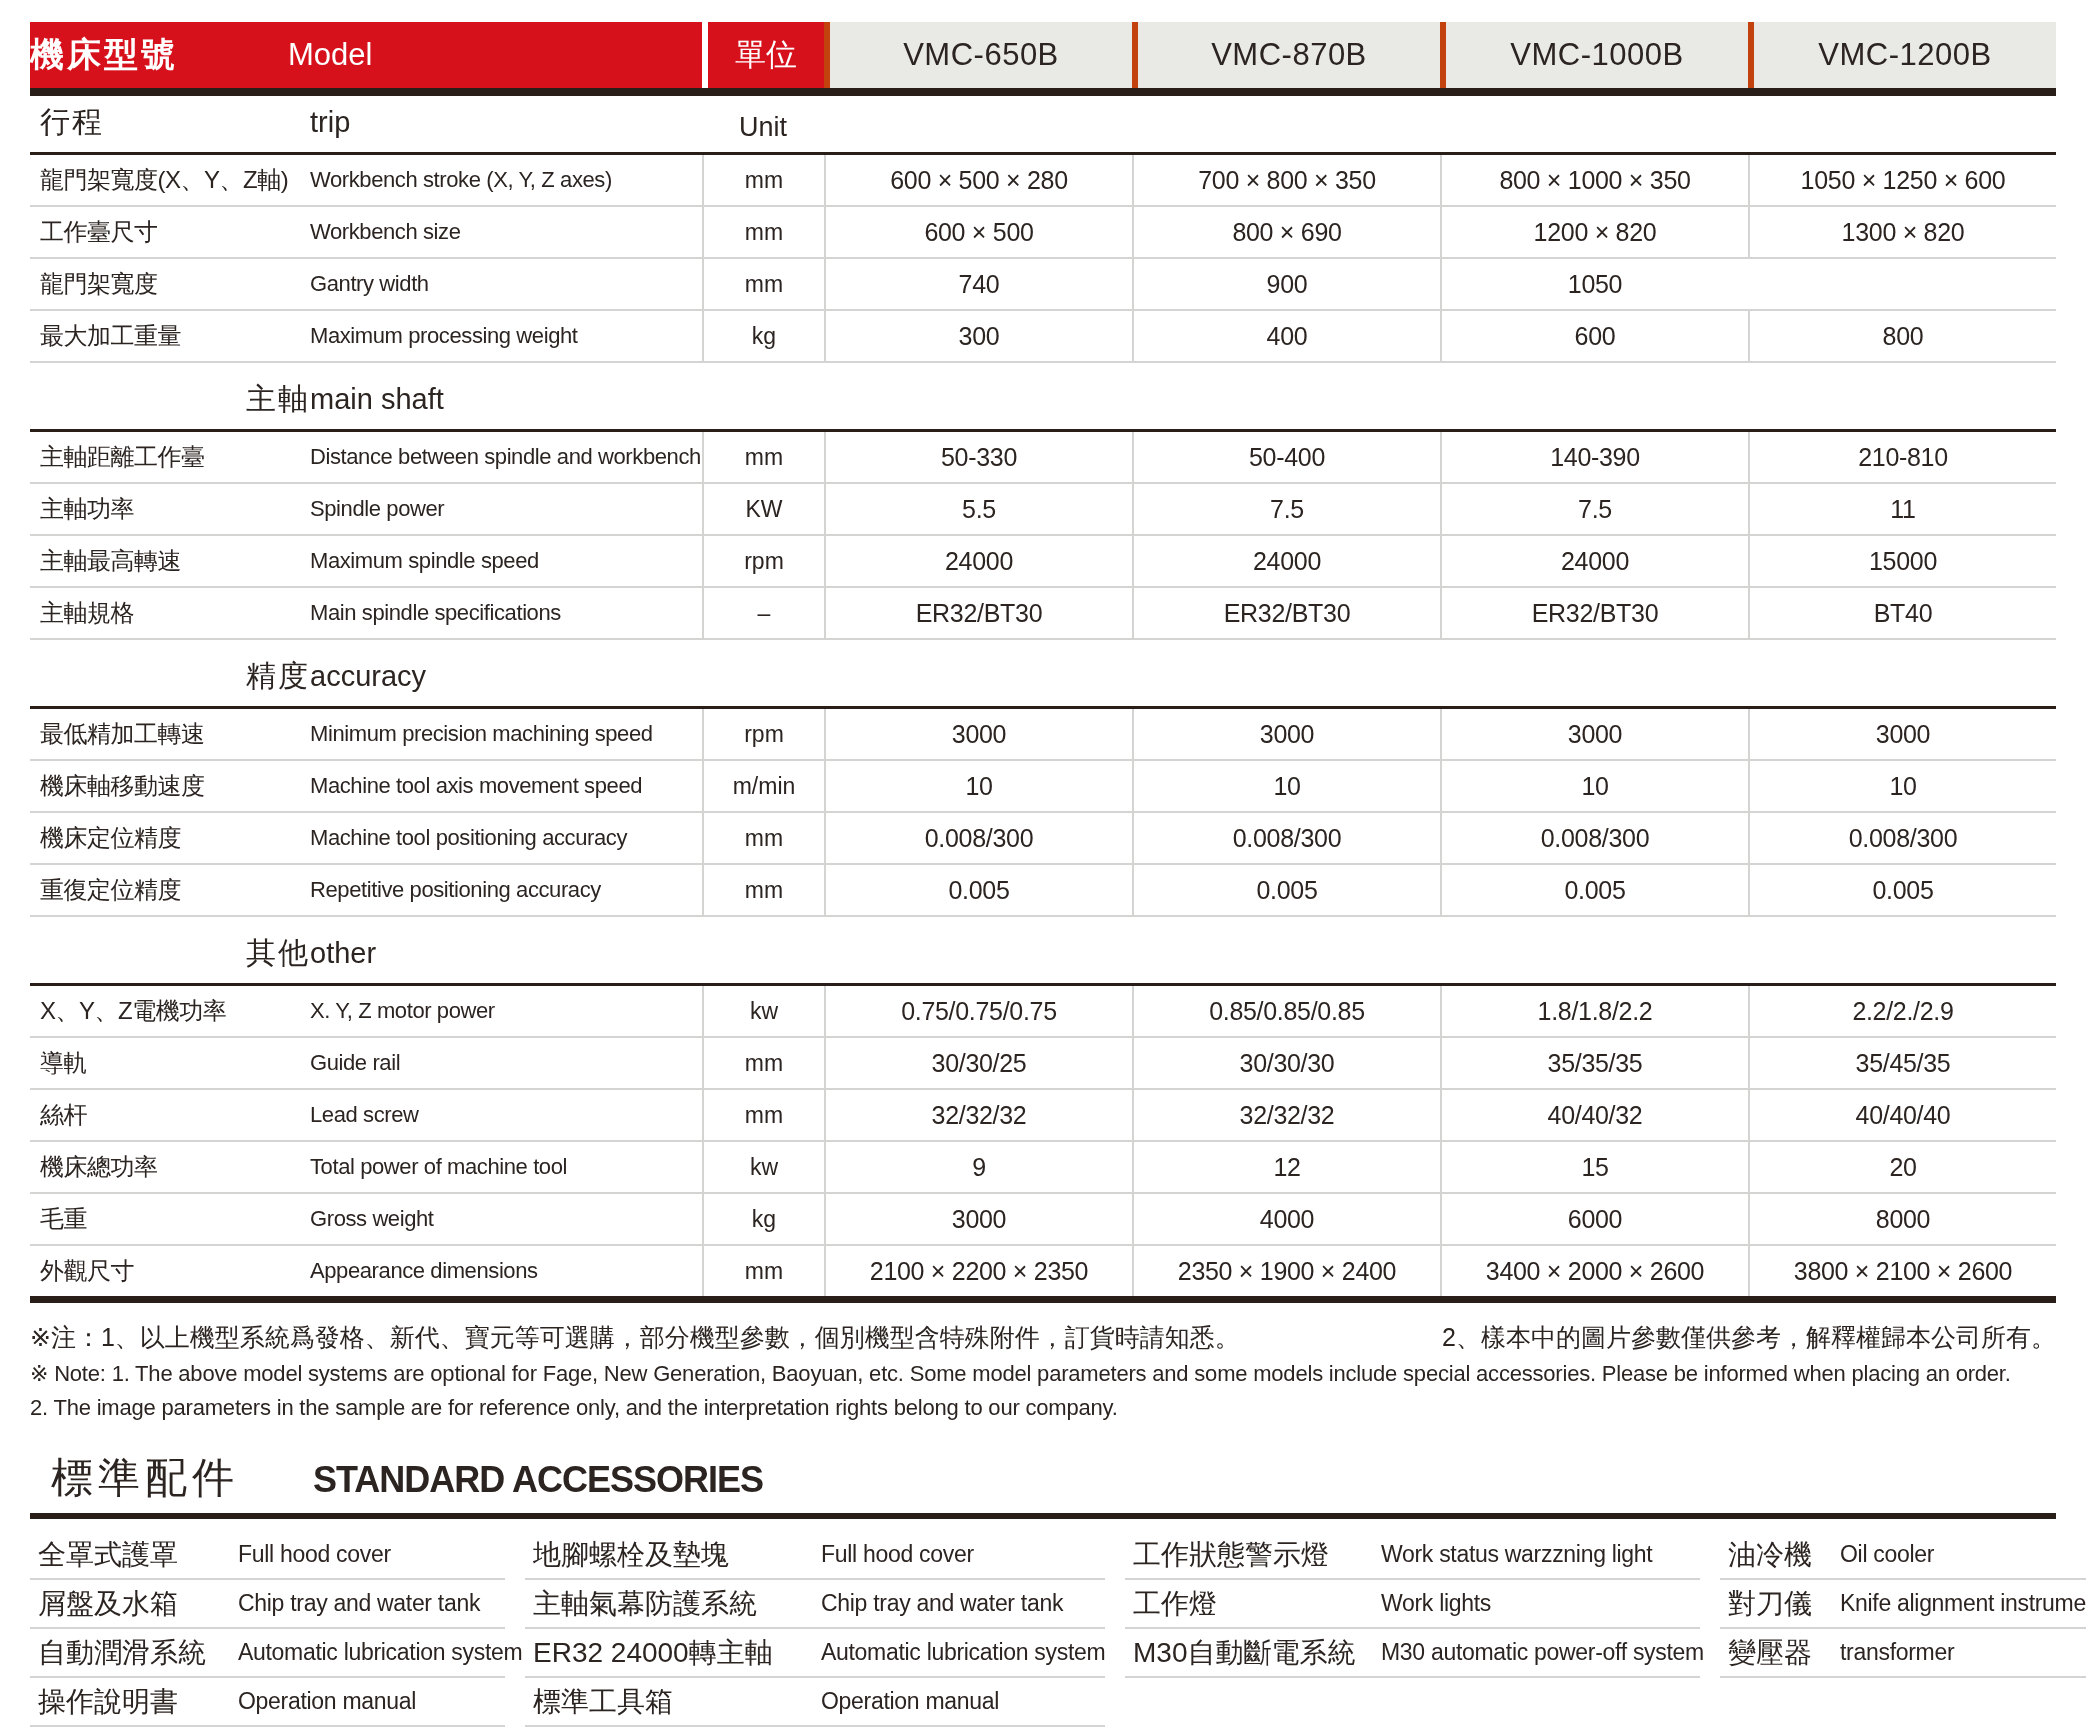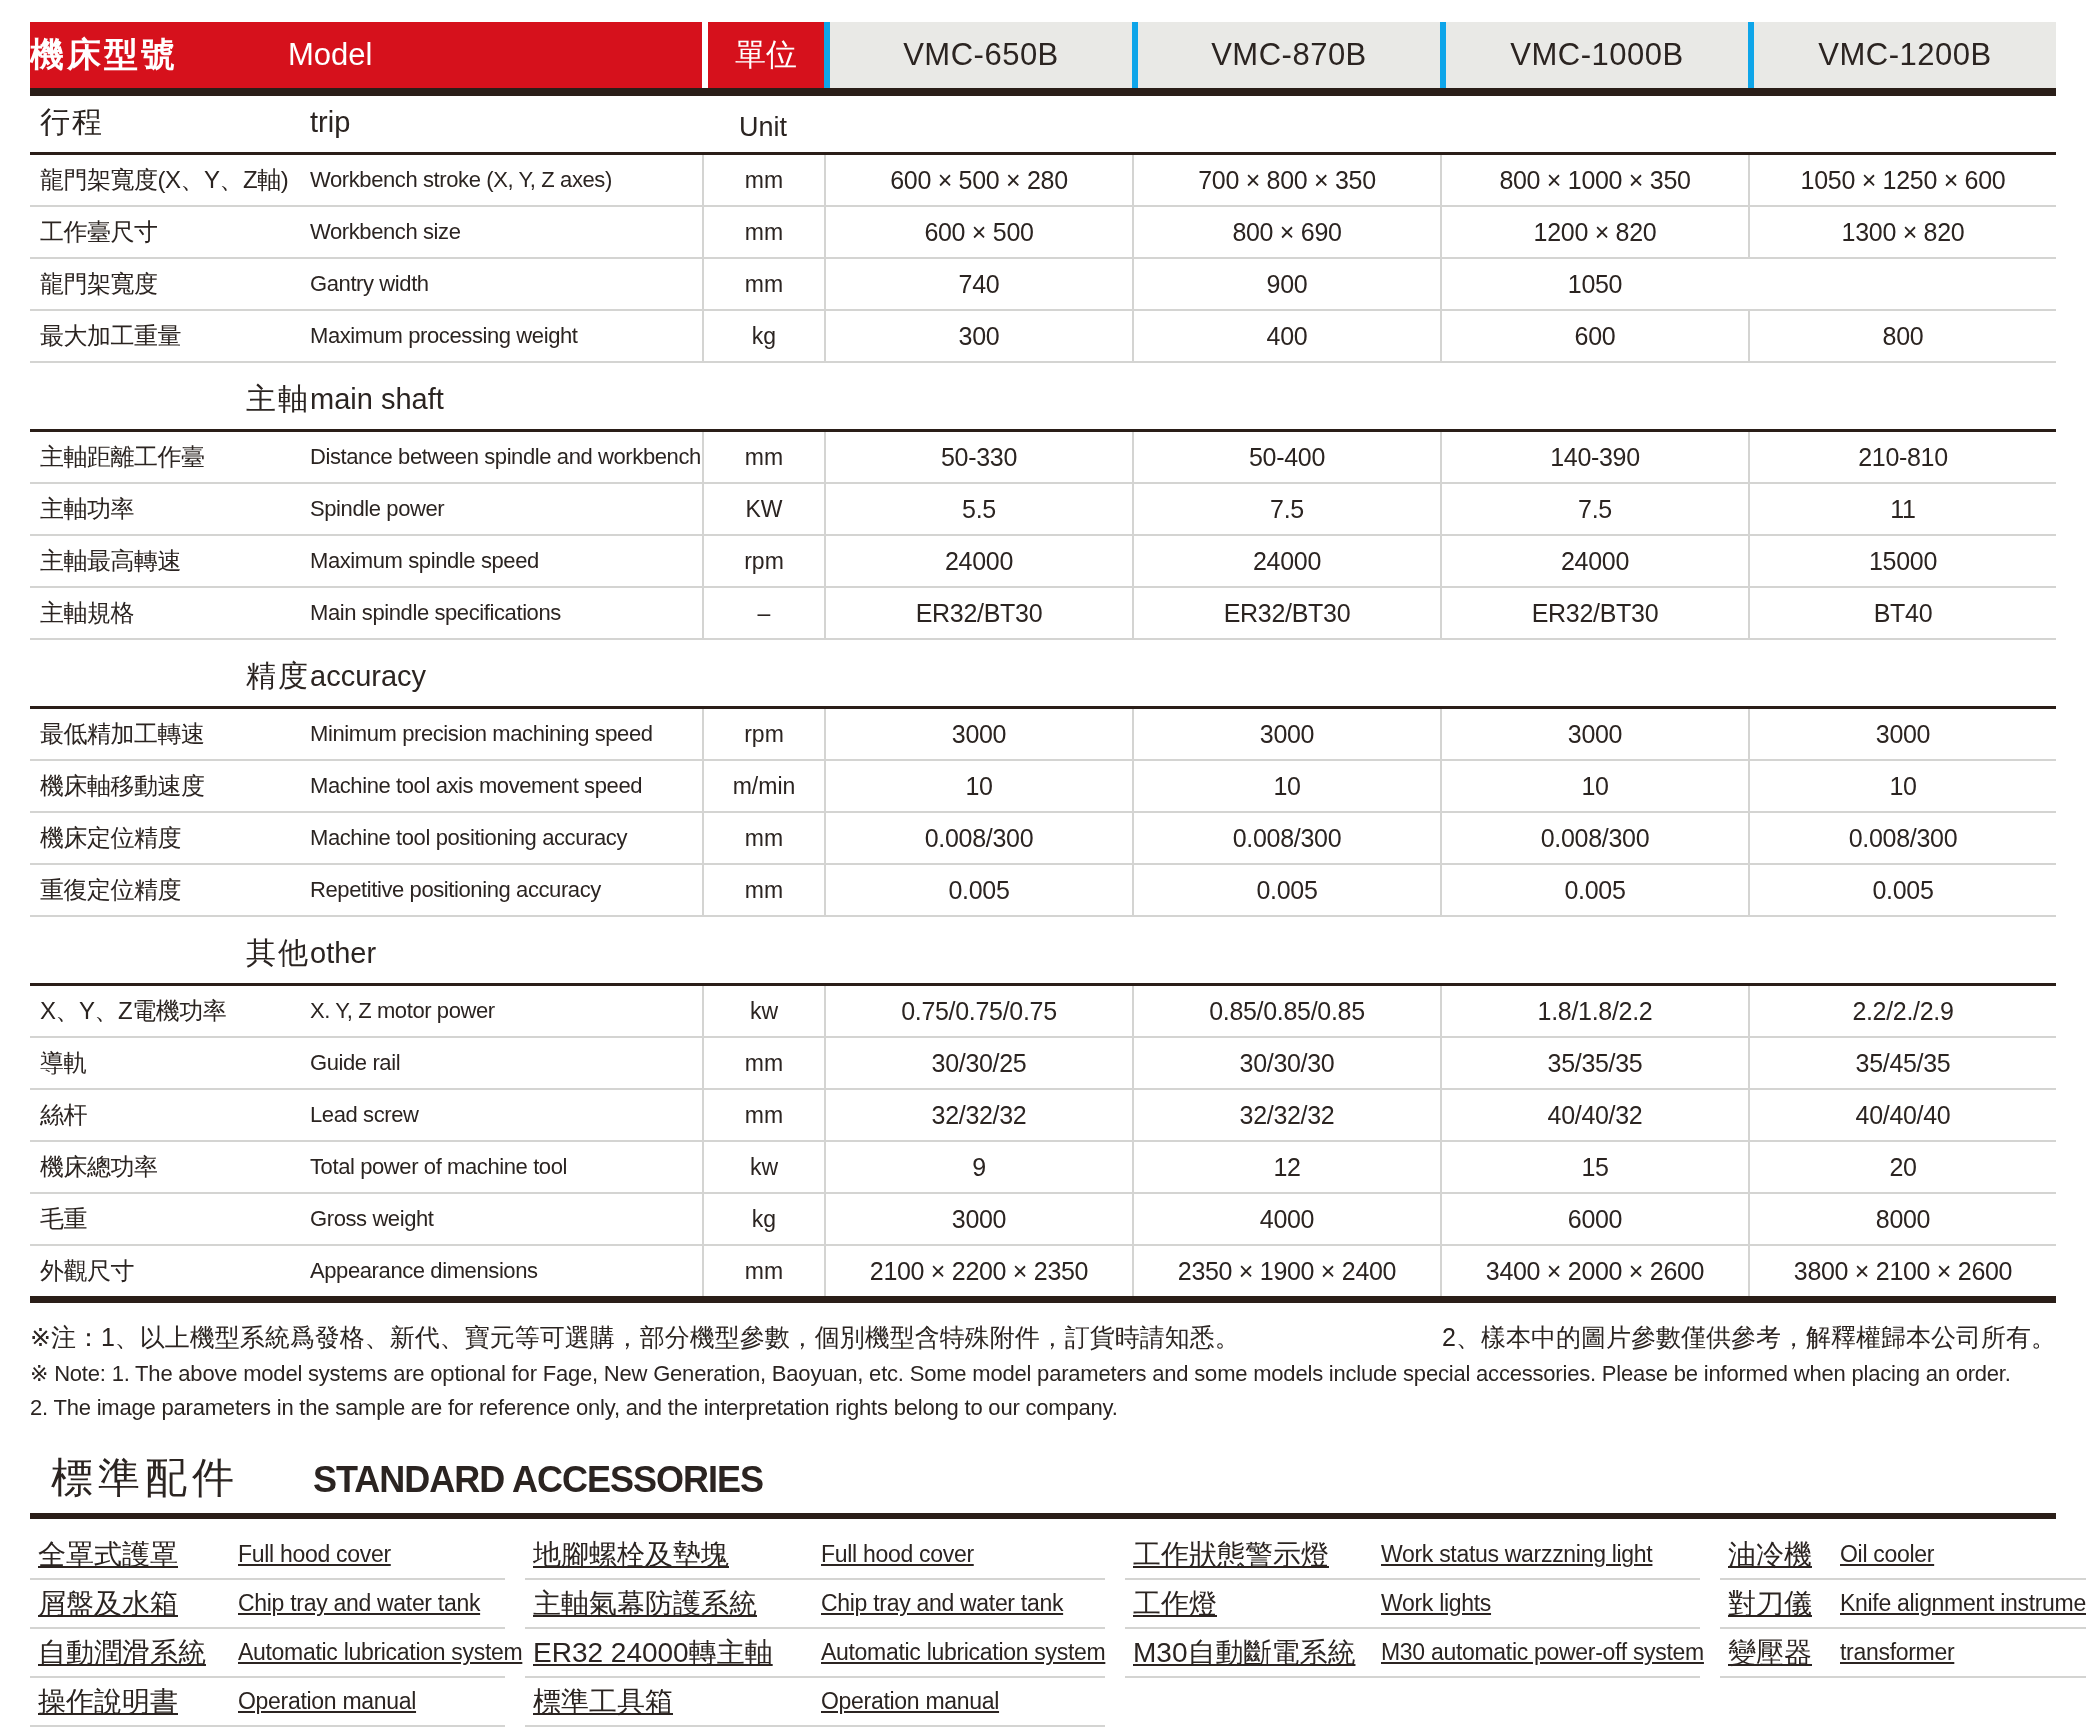--- a/index.html
+++ b/index.html
@@ -9,21 +9,21 @@
   }
   .page{padding:22px 30px 0 30px;}
 
   
   .grid-cols{display:grid;grid-template-columns:672px 122px 1fr 1fr 1fr 1fr;}
   .thead{height:66px;border-bottom:8px solid #2a1e18;}
   .th-label{background:#d6111c;color:#fff;display:flex;align-items:center;}
   .th-label .zh{font-size:34px;font-weight:bold;letter-spacing:3px;padding-left:0;width:258px;}
   .th-label .en{font-size:31px;}
   .th-unit{background:#d6111c;color:#fff;border-left:6px solid #fff;display:flex;align-items:center;justify-content:center;font-size:31px;}
-  .th-model{background:#e9e9e6;border-left:6px solid #0ea5e9;display:flex;align-items:center;justify-content:center;font-size:31px;letter-spacing:.5px;}
+  .th-model{background:#e9e9e6;border-left:6px solid #c2410c;display:flex;align-items:center;justify-content:center;font-size:31px;letter-spacing:.5px;}
 
   .sec-row{height:56px;border-bottom:3px solid #2a1e18;align-items:end;}
   .sec-label{display:flex;align-items:baseline;padding-bottom:9px;}
   .sec-label .zh{width:270px;padding-left:10px;font-size:30px;letter-spacing:2px;}
   .sec-label .en{font-size:29px;}
   .sec-unit{text-align:center;font-size:27px;padding-bottom:9px;}
   #sections-root > .sec-row:not(:first-child){margin-top:10px;text-align:right;}
 
   .row{height:50px;border-bottom:2px solid #d4d4d2;align-items:center;}
   #sections-root > .rows:last-of-type .row:last-child{border-bottom:none;}
@@ -39,21 +39,21 @@
   .note-zh{display:flex;justify-content:space-between;font-size:25px;line-height:40px;}
   .note-en{font-size:22px;line-height:34px;letter-spacing:-.2px;}
 
   
   .acc{margin-top:30px;}
   .acc-title{display:flex;align-items:baseline;gap:26px;padding-left:8px;line-height:46px;}
   .acc-title .zh{font-size:42px;font-weight:normal;letter-spacing:5px;margin-left:13px;}
   .acc-title .en{font-size:36px;font-weight:bold;letter-spacing:-1px;margin-left:48px;}
   .acc-rule{height:6px;background:#2a1e18;margin-top:10px;}
   .acc-grid{display:grid;grid-template-columns:475px 580px 575px 1fr;column-gap:20px;margin-top:12px;}
-  .acc-item{display:flex;align-items:center;height:47px;border-bottom:2px solid #d4d4d2;text-decoration:underline;}
+  .acc-item{display:flex;align-items:center;height:47px;border-bottom:2px solid #d4d4d2;}
   .acc-item .zh{font-size:28px;white-space:nowrap;flex:none;padding-left:8px;}
   .g1 .acc-item .zh{width:200px;}
   .g2 .acc-item .zh{width:288px;}
   .g3 .acc-item .zh{width:248px;}
   .g4 .acc-item .zh{width:112px;}
   .acc-item .en{font-size:23px;letter-spacing:-.3px;white-space:nowrap;}
 </style>
 </head>
 <body>
 

